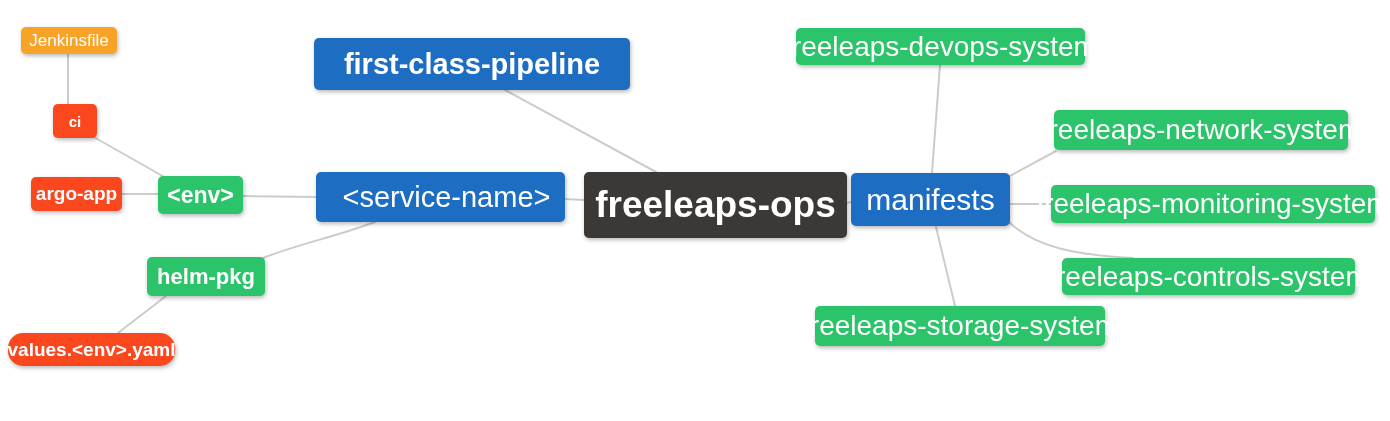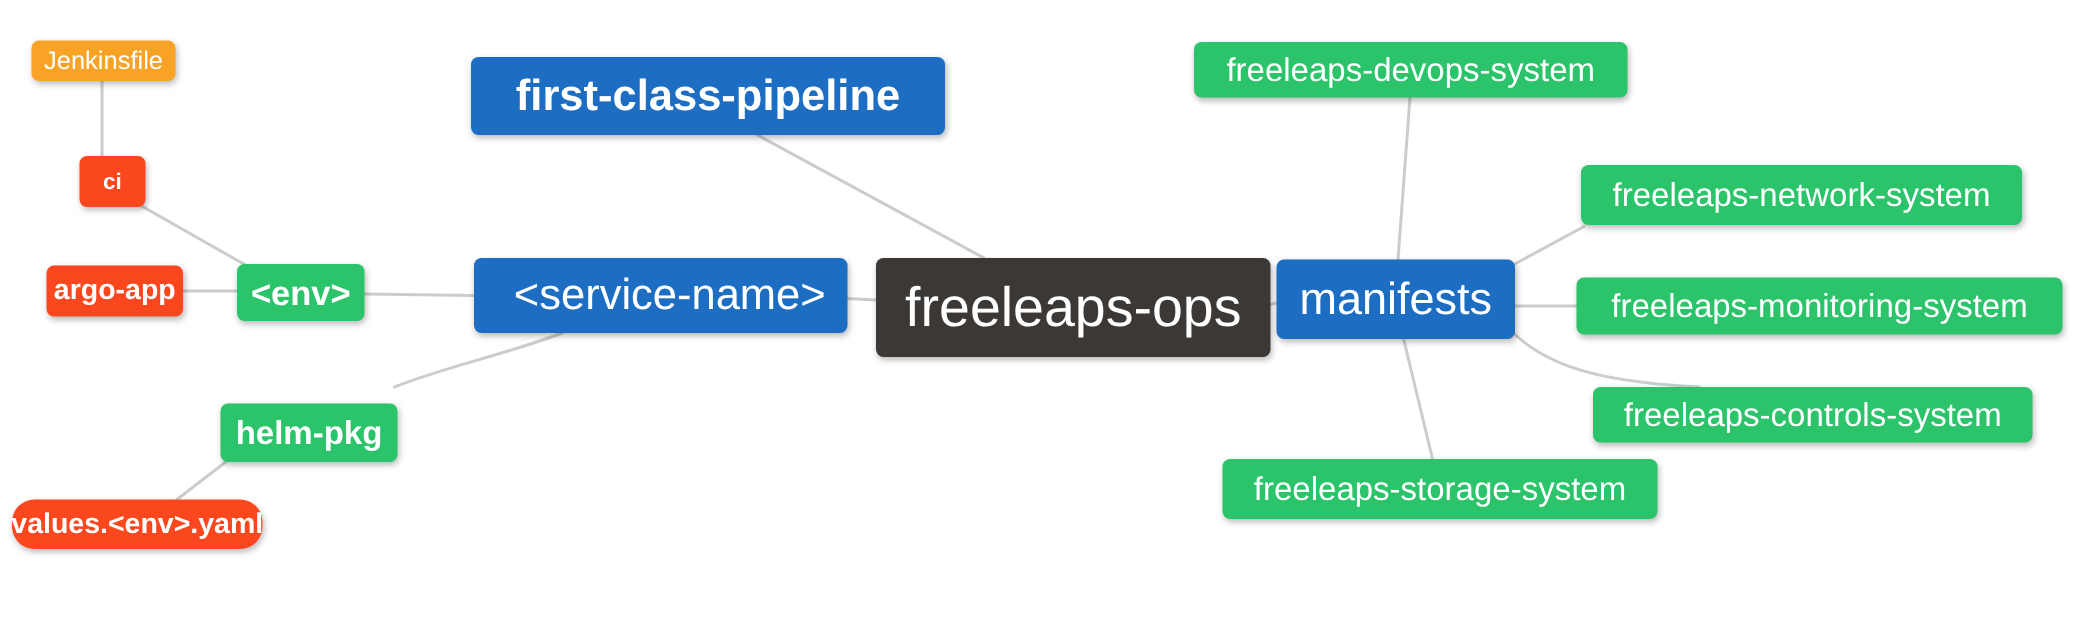--- a/index.html
+++ b/index.html
@@ -39,24 +39,24 @@
   .node.green  { background: var(--c-green,  #2bc46a); }
   .node.orange { background: var(--c-orange, #f9a326); }
   .node.red    { background: var(--c-red,    #fb471e); }
   .node.dark   { background: var(--c-dark,   #3b3835); }
 
   .fs13b { font-size: 17px; font-weight: 400; }
   .fs15b { font-size: 15px; font-weight: 700; }
   .fs19b { font-size: 19px; font-weight: 700; }
   .fs22b { font-size: 22px; font-weight: 700; }
   .fs23b { font-size: 23px; font-weight: 700; }
-  .fs22  { font-size: 22px; font-weight: 400; }
+  .fs22  { font-size: 28px; font-weight: 400; }
   .fs29  { font-size: 29px; font-weight: 400; }
   .fs30  { font-size: 30px; font-weight: 400; }
-  .fs37  { font-size: 37px; font-weight: 400; }
+  .fs37  { font-size: 37px; font-weight: 700; }
 </style>
 </head>
 <body>
 
 <div id="canvas">
 
   <svg id="edges" viewBox="0 0 1390 421">
     <path d="M68 54 L68 104"></path>
     <path d="M85 132 L166 178"></path>
     <path d="M122 194 L158 194"></path>
@@ -82,21 +82,21 @@
   <div class="node green fs23b" style="left:158px; top:176px; width:85px;  height:38px;">&lt;env&gt;</div>
 
   <div class="node blue fs29" style="left:314px; top:38px;  width:316px; height:52px;font-weight:bold;">first-class-pipeline</div>
 
   <div class="node blue fs29" style="left:316px; top:172px; width:249px; height:50px;padding-left:12px;">&lt;service-name&gt;</div>
 
   <div class="node dark fs37" style="left:584px; top:172px; width:263px; height:66px;">freeleaps-ops</div>
 
   <div class="node blue fs30" style="left:851px; top:173px; width:159px; height:53px;">manifests</div>
 
-  <div class="node green fs22b" style="left:147px; top:257px; width:118px; height:39px;margin-top:12px;">helm-pkg</div>
+  <div class="node green fs22b" style="left:147px; top:257px; width:118px; height:39px;">helm-pkg</div>
 
   <div class="node red fs19b" style="left:8px;   top:333px; width:167px; height:33px;border-radius:15px;">values.&lt;env&gt;.yaml</div>
 
   <div class="node green fs22" style="left:796px; top:28px;  width:289px; height:37px;">freeleaps-devops-system</div>
 
   <div class="node green fs22" style="left:1054px;top:110px; width:294px; height:40px;">freeleaps-network-system</div>
 
   <div class="node green fs22" style="left:1051px;top:185px; width:324px; height:38px;">freeleaps-monitoring-system</div>
 
   <div class="node green fs22" style="left:1062px;top:258px; width:293px; height:37px;">freeleaps-controls-system</div>

